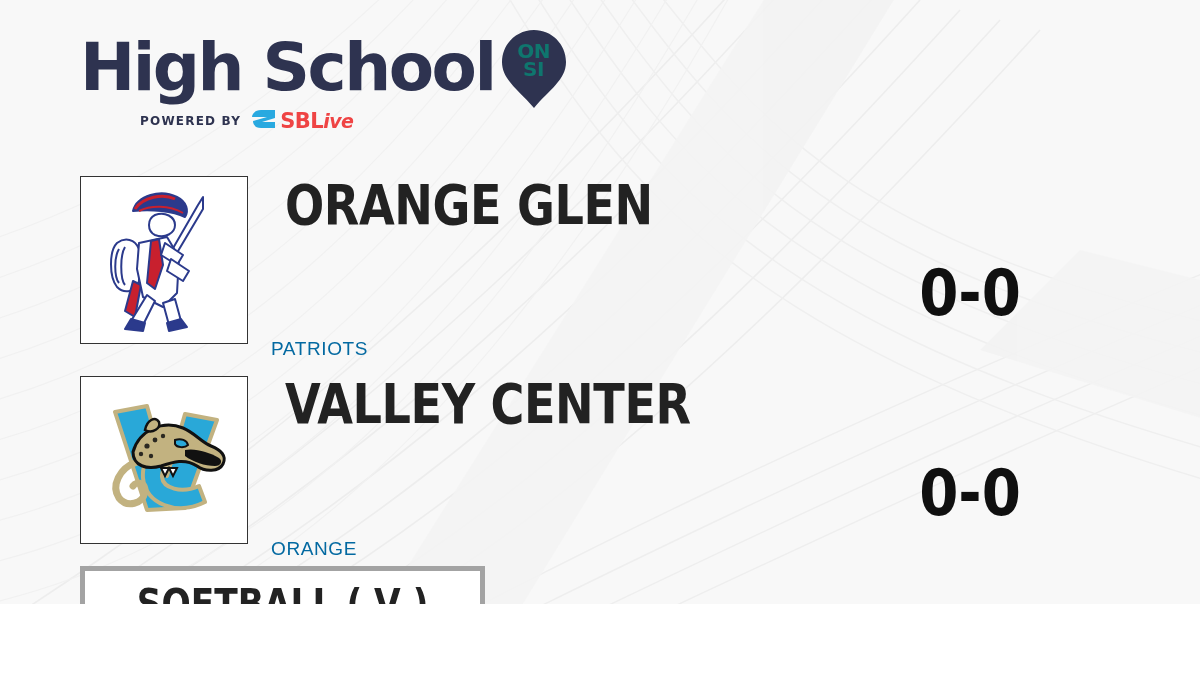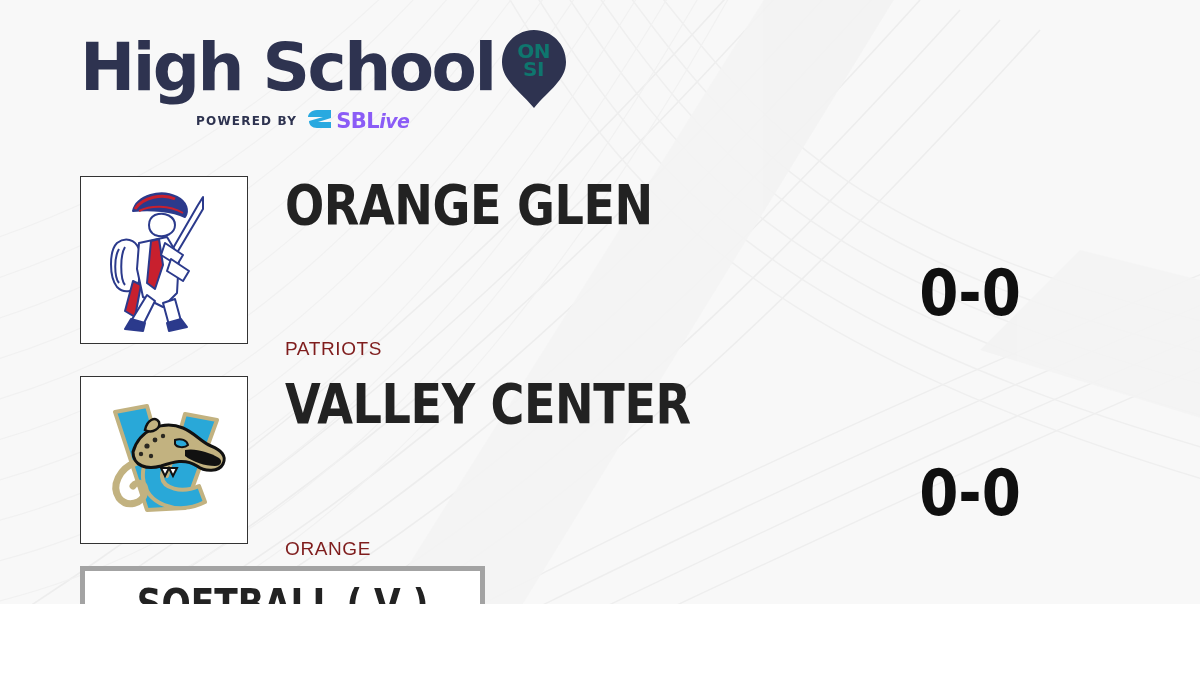--- a/index.html
+++ b/index.html
@@ -64,40 +64,40 @@
     color: #0f766e;
     font-family: "DejaVu Sans", sans-serif;
     font-weight: bold;
     font-size: 20px;
     line-height: 18px;
     letter-spacing: -0.5px;
   }
   .powered {
     display: flex;
     align-items: center;
-    margin-left: 116px;
+    margin-left: 60px;
     margin-top: 2px;
   }
   .powered-label {
     font-family: "DejaVu Sans", sans-serif;
     font-weight: bold;
     font-size: 12px;
     letter-spacing: 1.2px;
     color: #2e3350;
   }
   .sbl-mark {
     margin-left: 10px;
     margin-right: 3px;
   }
   .sbl-name {
     font-family: "DejaVu Sans", sans-serif;
     font-weight: bold;
     font-size: 21px;
     letter-spacing: -0.5px;
-    color: #8b5cf6;
+    color: #ef4444;
     line-height: 21px;
   }
   .sbl-name i {
     font-style: italic;
     font-size: 19px;
   }
 
   
   .logo-box {
     position: absolute;
@@ -125,25 +125,25 @@
     color: #222222;
     transform: scaleX(0.84);
     transform-origin: left center;
     white-space: nowrap;
   }
   #team-name-away { top: 178px; }
   #team-name-home { top: 377px; }
 
   .mascot {
     position: absolute;
-    left: 285px;
+    left: 271px;
     font-family: "Liberation Sans", sans-serif;
     font-size: 19px;
     letter-spacing: 0.6px;
-    color: #7f1d1d;
+    color: #0369a1;
     white-space: nowrap;
   }
   #mascot-away { top: 338px; }
   #mascot-home { top: 538px; }
 
   .record {
     position: absolute;
     width: 220px;
     text-align: center;
     font-family: "DejaVu Sans", sans-serif;

